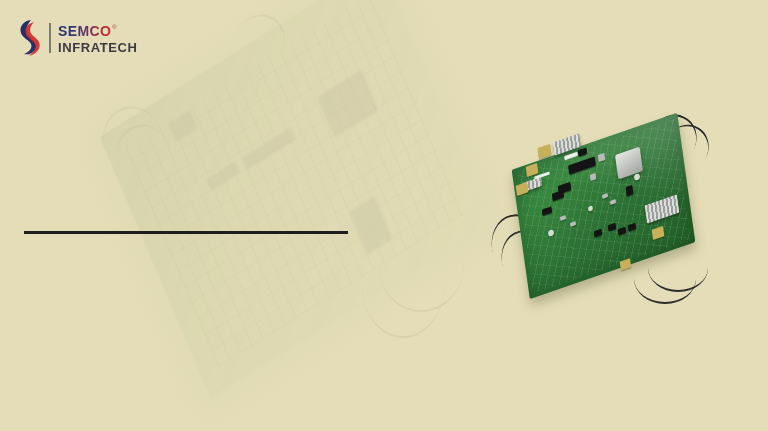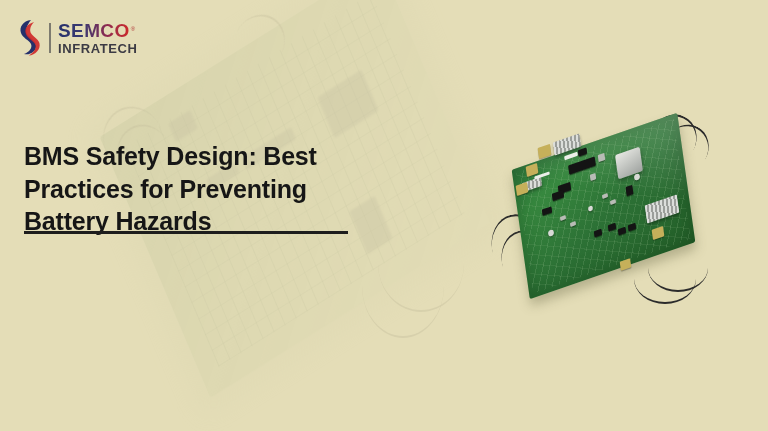--- a/index.html
+++ b/index.html
@@ -65,21 +65,21 @@
     display:flex; align-items:center; gap:7px;
   }
   .logo-mark { width:26px; height:40px; display:block; }
   .logo-rule {
     width:2px; height:30px;
     background:#5b5a57;
     opacity:.75;
   }
   .logo-text { line-height:1; }
   .logo-semco {
-    font-size:19px; font-weight:700;
+    font-size:14px; font-weight:700;
     letter-spacing:.4px;
     background:linear-gradient(90deg,#25306b 0%,#3b3a72 35%,#8e2a50 68%,#cf2a2a 100%);
     -webkit-background-clip:text; background-clip:text;
     color:transparent;
     -webkit-text-fill-color:transparent;
     display:inline-block;
     position:relative;
     text-align:right;
   }
   .logo-reg {
@@ -214,23 +214,20 @@
     </svg>
     <div class="logo-rule"></div>
     <div class="logo-text">
       <div>
         <span class="logo-semco">SEMCO</span><span class="logo-reg">®</span>
       </div>
       <div class="logo-infratech">INFRATECH</div>
     </div>
   </div>
 
-  <div id="headline">
-    <h1>BMS Safety Design: Best Practices for Preventing Battery Hazards</h1>
-  </div>
   <div id="title-rule"></div>
 
   <div id="pcb">
 
     <div class="wire" style="left:-6px;top:96px;width:52px;height:66px;transform:rotate(168deg);"></div>
     <div class="wire" style="left:4px;top:112px;width:48px;height:62px;transform:rotate(166deg);"></div>
     <div class="wire" style="left:152px;top:-4px;width:46px;height:52px;transform:rotate(206deg);"></div>
     <div class="wire" style="left:166px;top:6px;width:44px;height:50px;transform:rotate(208deg);"></div>
     <div class="wire" style="left:136px;top:136px;width:62px;height:50px;"></div>
     <div class="wire" style="left:150px;top:126px;width:60px;height:48px;"></div>

